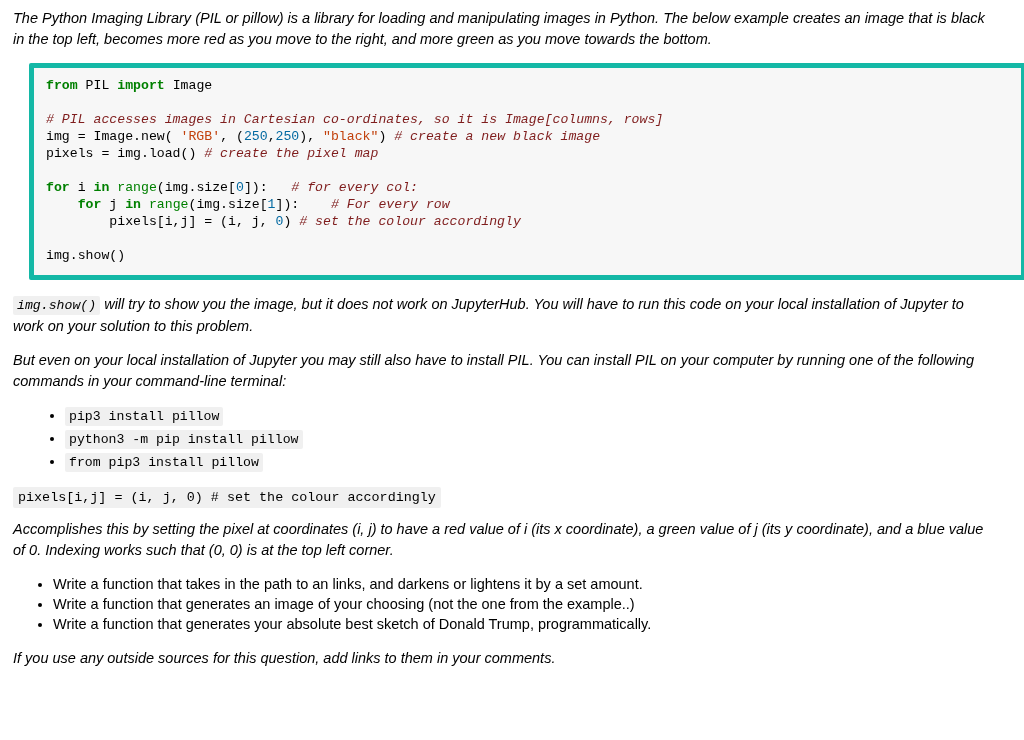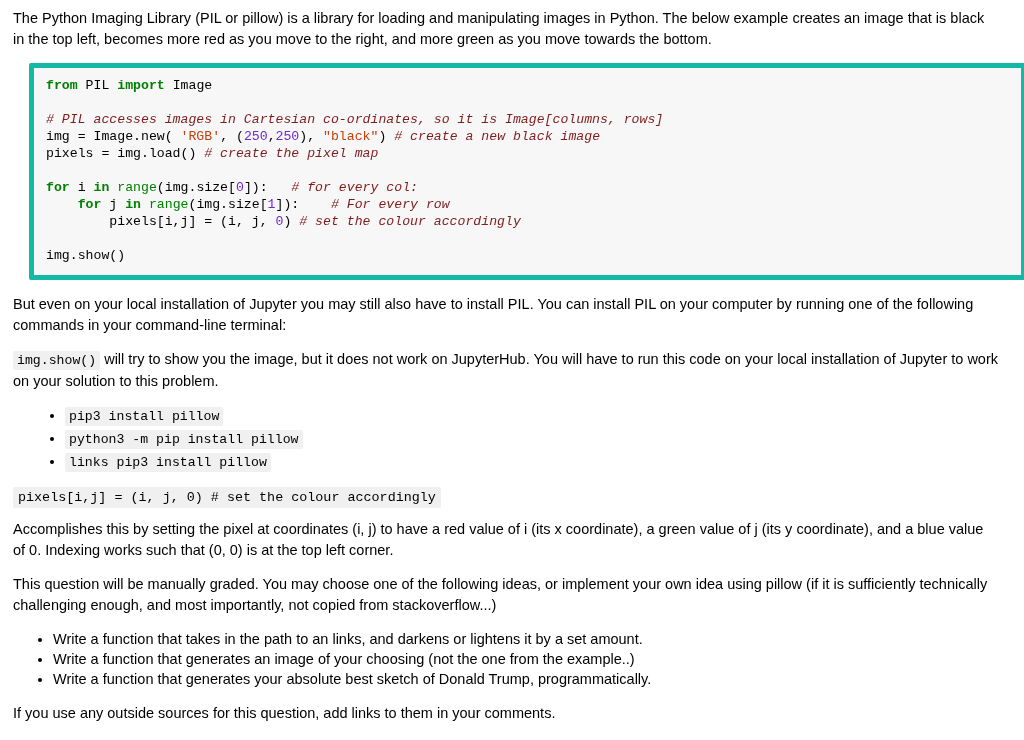--- a/index.html
+++ b/index.html
@@ -17,20 +17,21 @@
   .page {
     padding: 8px 14px 0 13px;
     box-sizing: border-box;
   }
   p.para {
     font-size: 14.5px;
     line-height: 21px;
     margin: 0 0 13px 0;
     color: #000;
     max-width: 985px;
+    font-style: italic;
   }
 
   
   .codeblock {
     background: #f7f7f7;
     border: 5px solid #14b8a6;
     border-radius: 2px;
     padding: 9px 12px 11px 12px;
     margin: 0 0 14px 16px;
     font-family: "Liberation Mono", "DejaVu Sans Mono", monospace;
@@ -38,21 +39,21 @@
     line-height: 17px;
     white-space: pre;
     overflow: hidden;
     box-sizing: border-box;
     width: 997px;
   }
   .codeblock .ln { display: block; min-height: 17px; }
   .k   { color: #008000; font-weight: bold; }   
   .nb  { color: #008000; }                      
   .s   { color: #c2410c; }                      
-  .mi  { color: #6d28d9; }                      
+  .mi  { color: #0369a1; }                      
   .c   { color: #7f1d1d; font-style: italic; }  
   .n   { color: #000000; }                      
 
   
   code.inline {
     font-family: "Liberation Mono", "DejaVu Sans Mono", monospace;
     font-size: 13.2px;
     background: #f0f0f0;
     padding: 2px 4px;
     border-radius: 2px;
@@ -85,40 +86,39 @@
 </style>
 </head>
 <body>
 
 <div class="page">
 
   <p class="para">The Python Imaging Library (PIL or pillow) is a library for loading and manipulating images in Python. The below example creates an image that is black in the top left, becomes more red as you move to the right, and more green as you move towards the bottom.</p>
 
   <div class="codeblock"><span class="ln"><span class="k">from </span><span class="n">PIL </span><span class="k">import </span><span class="n">Image</span></span><span class="ln">&nbsp;</span><span class="ln"><span class="c"># PIL accesses images in Cartesian co-ordinates, so it is Image[columns, rows]</span></span><span class="ln"><span class="n">img = Image.new( </span><span class="s">'RGB'</span><span class="n">, (</span><span class="mi">250</span><span class="n">,</span><span class="mi">250</span><span class="n">), </span><span class="s">"black"</span><span class="n">) </span><span class="c"># create a new black image</span></span><span class="ln"><span class="n">pixels = img.load() </span><span class="c"># create the pixel map</span></span><span class="ln">&nbsp;</span><span class="ln"><span class="k">for </span><span class="n">i </span><span class="k">in </span><span class="nb">range</span><span class="n">(img.size[</span><span class="mi">0</span><span class="n">]):   </span><span class="c"># for every col:</span></span><span class="ln"><span class="n">    </span><span class="k">for </span><span class="n">j </span><span class="k">in </span><span class="nb">range</span><span class="n">(img.size[</span><span class="mi">1</span><span class="n">]):    </span><span class="c"># For every row</span></span><span class="ln"><span class="n">        pixels[i,j] = (i, j, </span><span class="mi">0</span><span class="n">) </span><span class="c"># set the colour accordingly</span></span><span class="ln">&nbsp;</span><span class="ln"><span class="n">img.show()</span></span></div>
 
-  <p class="para">But even on your local installation of Jupyter you may still also have to install PIL. You can install PIL on your computer by running one of the following commands in your command-line terminal:</p>
-
   <p class="para">
     <code class="inline">img.show()</code><span> will try to show you the image, but it does not work on JupyterHub. You will have to run this code on your local installation of Jupyter to work on your solution to this problem.</span>
   </p>
 
+  <p class="para">But even on your local installation of Jupyter you may still also have to install PIL. You can install PIL on your computer by running one of the following commands in your command-line terminal:</p>
+
   <ul class="bullets codelist">
     <li><code class="inline">pip3 install pillow</code></li>
     <li><code class="inline">python3 -m pip install pillow</code></li>
-    <li><code class="inline">links pip3 install pillow</code></li>
+    <li><code class="inline">from pip3 install pillow</code></li>
   </ul>
 
 
   <div class="codeline">
     <code class="inline">pixels[i,j] = (i, j, 0) # set the colour accordingly</code>
   </div>
 
   <p class="para">Accomplishes this by setting the pixel at coordinates (i, j) to have a red value of i (its x coordinate), a green value of j (its y coordinate), and a blue value of 0. Indexing works such that (0, 0) is at the top left corner.</p>
 
-  <p class="para">This question will be manually graded. You may choose one of the following ideas, or implement your own idea using pillow (if it is sufficiently technically challenging enough, and most importantly, not copied from stackoverflow...)</p>
 
   <ul class="bullets ideas">
     <li>Write a function that takes in the path to an links, and darkens or lightens it by a set amount.</li>
     <li>Write a function that generates an image of your choosing (not the one from the example..)</li>
     <li>Write a function that generates your absolute best sketch of Donald Trump, programmatically.</li>
   </ul>
 
   <p class="para">If you use any outside sources for this question, add links to them in your comments.</p>
 
 </div>

